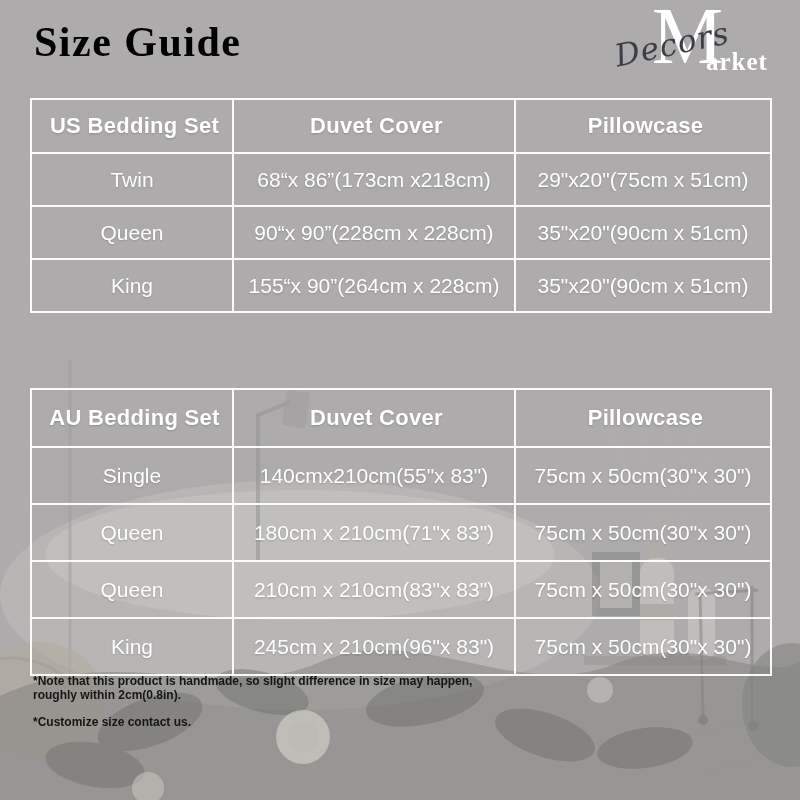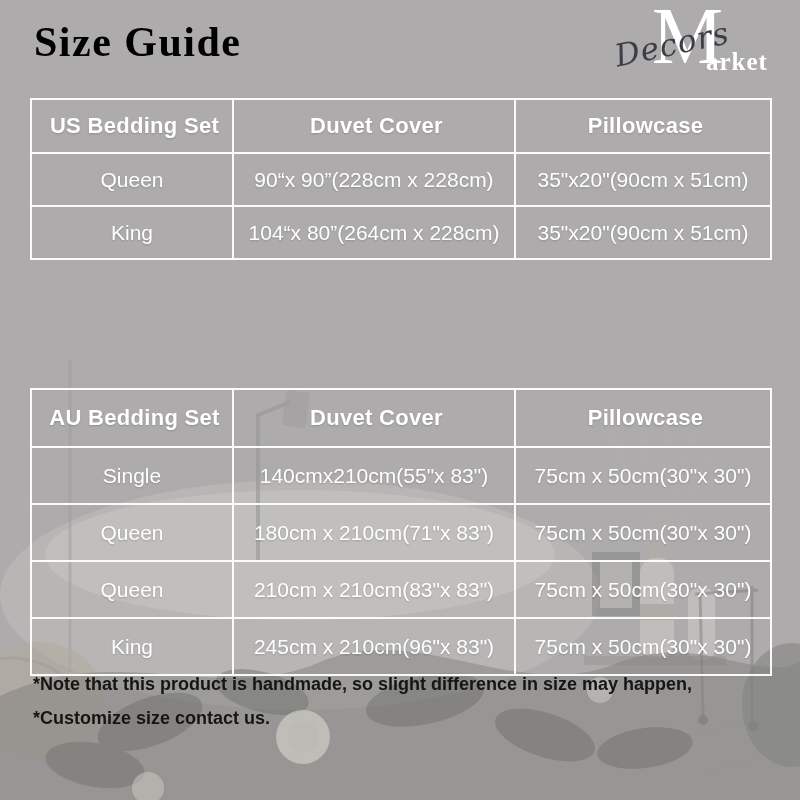--- a/index.html
+++ b/index.html
@@ -47,21 +47,21 @@
     text-shadow:0 1px 2px rgba(0,0,0,0.18);
     overflow:hidden; white-space:nowrap;
   }
   .size-table th { height:50px; font-size:22px; font-weight:700; letter-spacing:0.3px;padding-left:6px; }
   .size-table td { height:49px; font-size:21px; font-weight:400; }
   #au-table th { height:54px; }
   #au-table td { height:53px;margin-top:27px; }
 
   .notes {
     position:absolute; left:33px; top:674px; width:748px;
-    font-weight:700; font-size:18px; color:#151515; line-height:1.2;
+    font-weight:700; font-size:12px; color:#151515; line-height:1.2;
   }
   .note-secondary { margin-top:12px; }
 </style>
 </head>
 <body>
 
 <div class="canvas">
 
   <svg class="bg-photo" viewBox="0 0 800 800" preserveAspectRatio="none" aria-hidden="true">
 
@@ -144,27 +144,32 @@
       </colgroup>
     <thead>
       <tr>
         <th>US Bedding Set</th>
         <th>Duvet Cover</th>
         <th>Pillowcase</th>
       </tr>
     </thead>
     <tbody>
       <tr>
+        <td>Twin</td>
+        <td>68“x 86”(173cm x218cm)</td>
+        <td>29"x20"(75cm x 51cm)</td>
+      </tr>
+      <tr>
         <td>Queen</td>
         <td>90“x 90”(228cm x 228cm)</td>
         <td>35"x20"(90cm x 51cm)</td>
       </tr>
       <tr>
         <td>King</td>
-        <td>104“x 80”(264cm x 228cm)</td>
+        <td>155“x 90”(264cm x 228cm)</td>
         <td>35"x20"(90cm x 51cm)</td>
       </tr>
     </tbody>
   </table>
 
   <table class="size-table" id="au-table">
     <colgroup>
         <col style="width:202px">
         <col style="width:282px">
         <col style="width:256px">
@@ -195,16 +200,17 @@
       <tr>
         <td>King</td>
         <td>245cm x 210cm(96"x 83")</td>
         <td>75cm x 50cm(30"x 30")</td>
       </tr>
     </tbody>
   </table>
 
   <div class="notes">
     <div>*Note that this product is handmade, so slight  difference in size may happen,</div>
+    <div>roughly within 2cm(0.8in).</div>
     <div class="note-secondary">*Customize size contact us.</div>
   </div>
 
 </div>
 
 </body></html>

